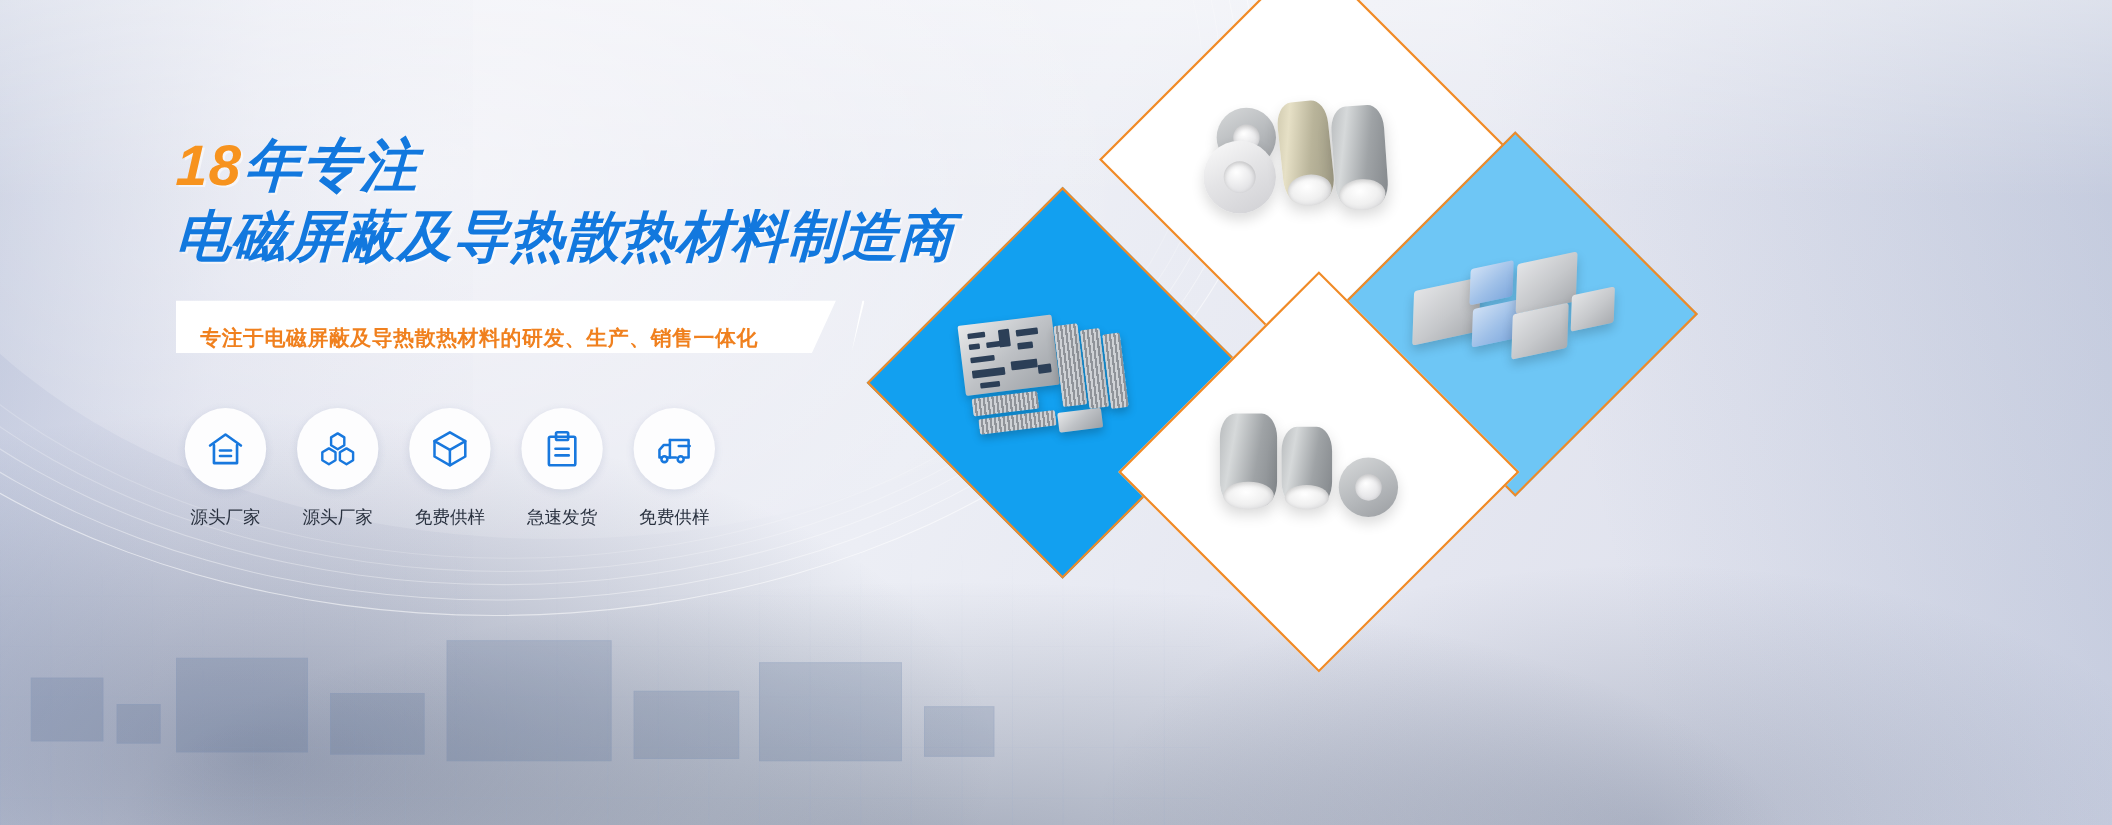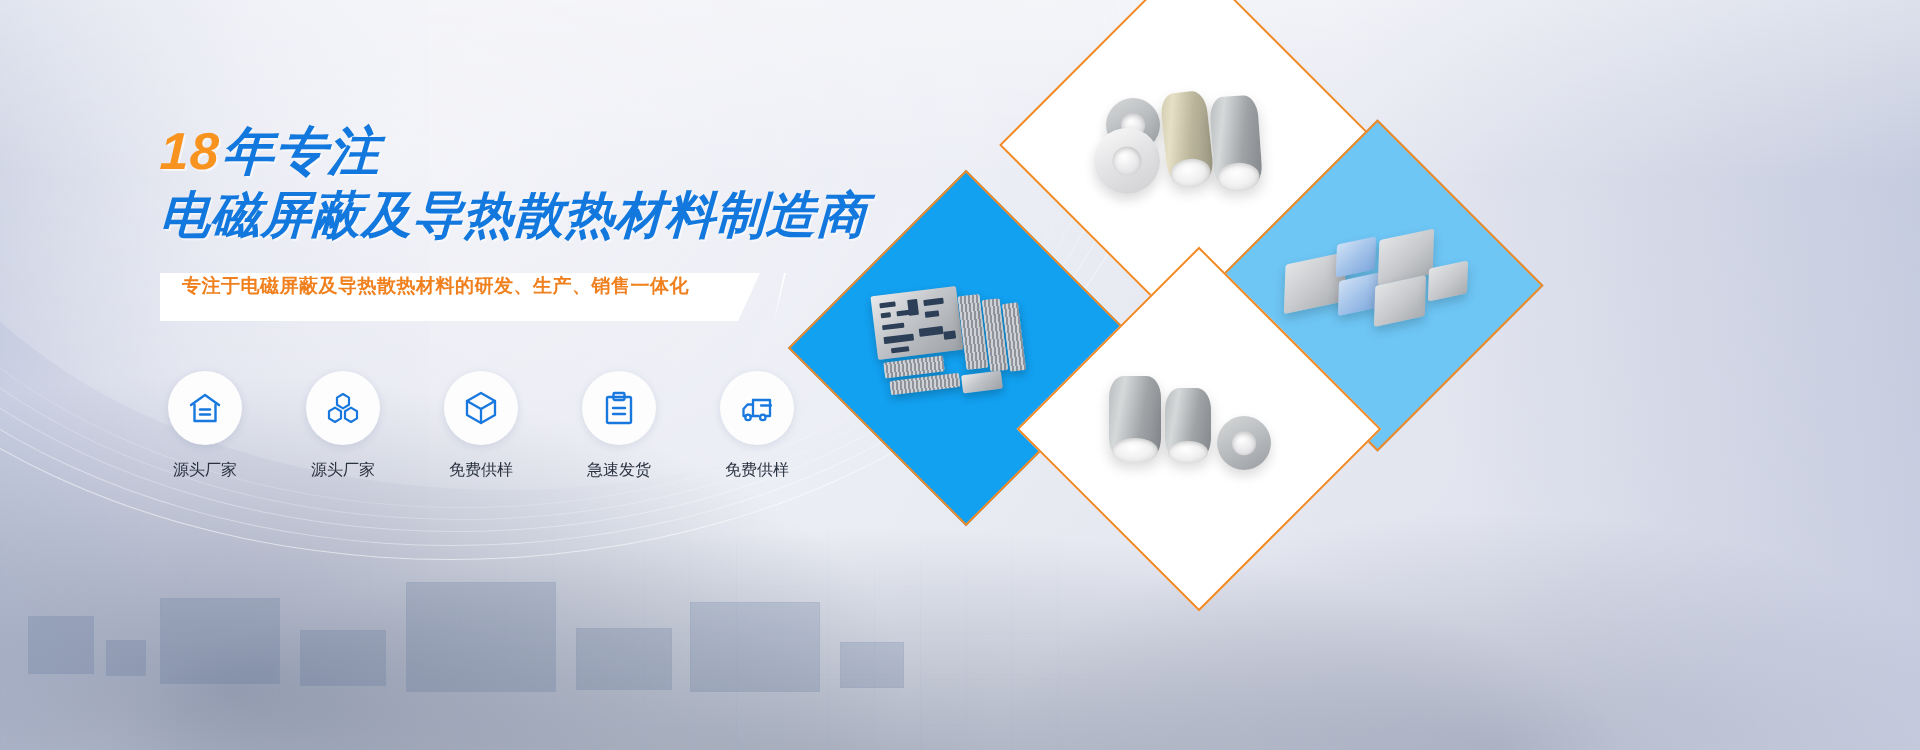--- a/index.html
+++ b/index.html
@@ -124,21 +124,21 @@
     height: 48px;
   }
   .subtitle-bar {
     position: absolute;
     left: 0; top: 0;
     width: 600px; height: 48px;
     background: #ffffff;
     -webkit-clip-path: polygon(0 0, 100% 0, calc(100% - 22px) 100%, 0 100%);
             clip-path: polygon(0 0, 100% 0, calc(100% - 22px) 100%, 0 100%);
     display: flex;
-    align-items: flex-start;
+    align-items: flex-end;
   }
   .subtitle-text {
     color: #F0801E;
     font-size: 19px;
     font-weight: 700;
     letter-spacing: .5px;
     padding-left: 22px;
     white-space: nowrap;
   }
   .subtitle-slash {
@@ -148,21 +148,21 @@
     background: #ffffff;
     -webkit-clip-path: polygon(10px 0, 100% 0, calc(100% - 12px) 100%, 0 100%);
             clip-path: polygon(10px 0, 100% 0, calc(100% - 12px) 100%, 0 100%);
   }
 
   
   .features {
     display: flex;
     margin-top: 50px;
     margin-left: 4px;
-    gap: 56px;
+    gap: 20px;
   }
   .feature {
     width: 82px;
     display: flex;
     flex-direction: column;
     align-items: center;
   }
   .feature-circle {
     width: 74px; height: 74px;
     border-radius: 50%;

